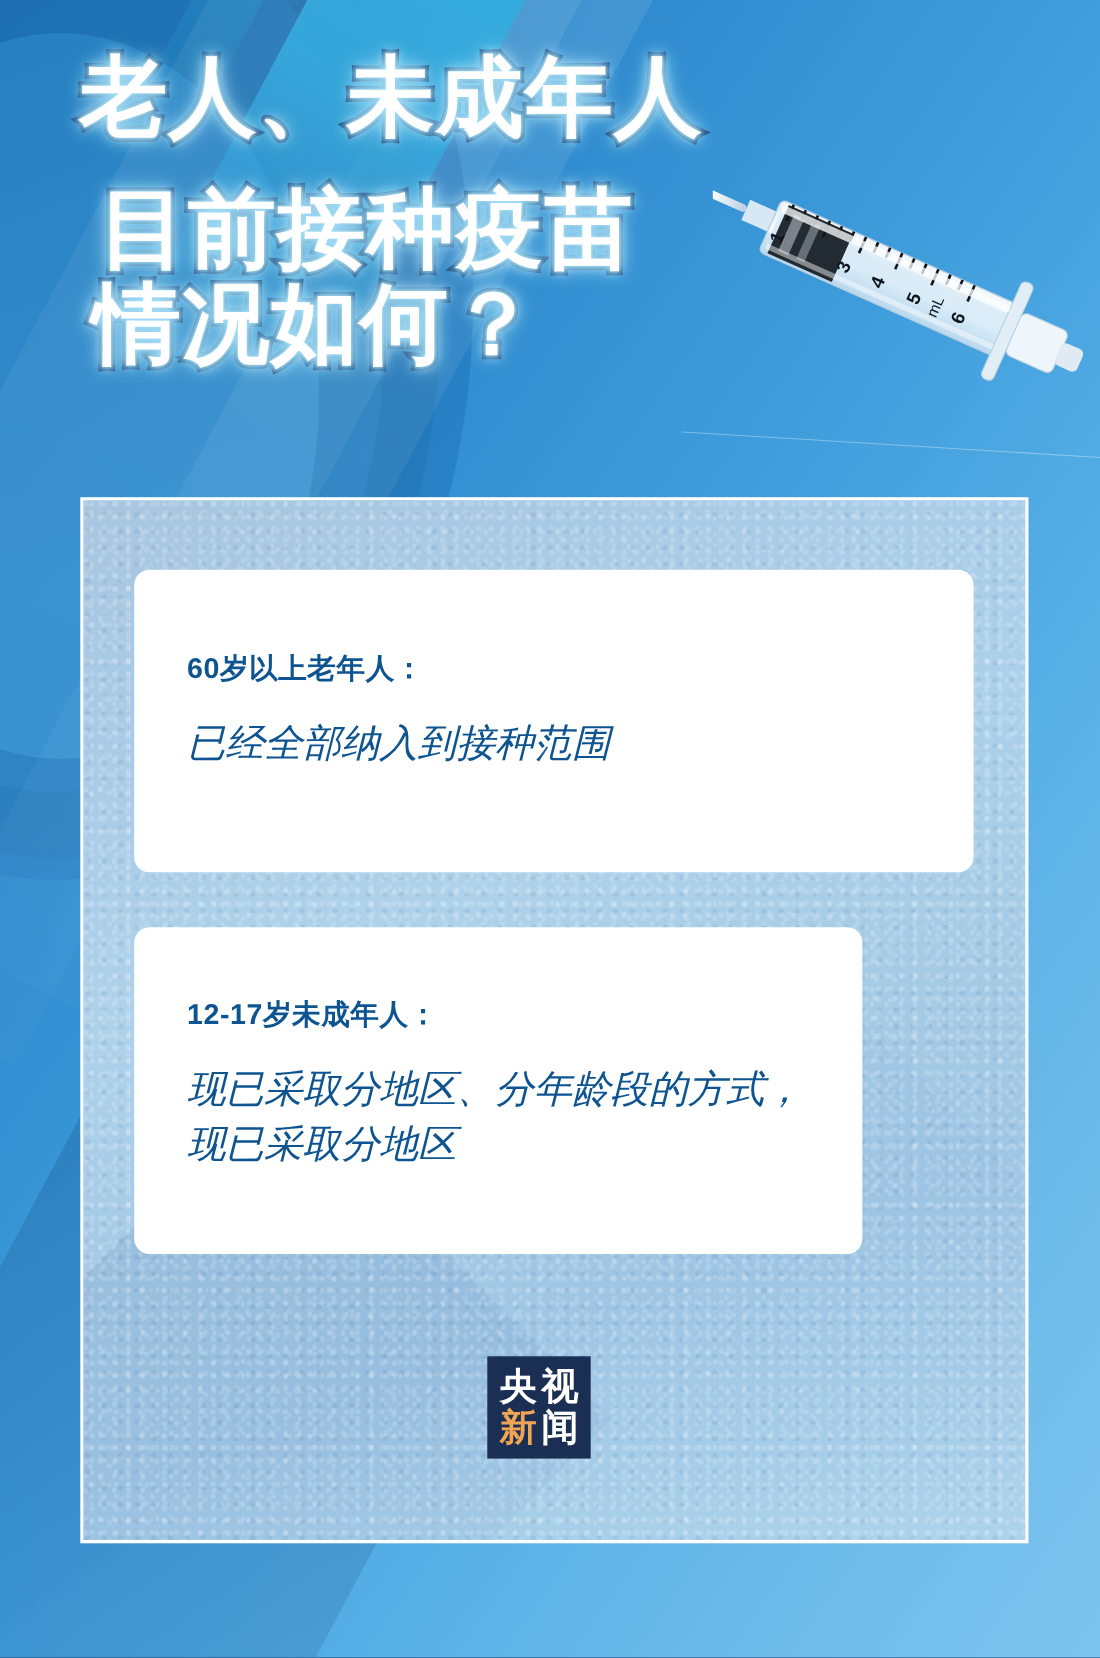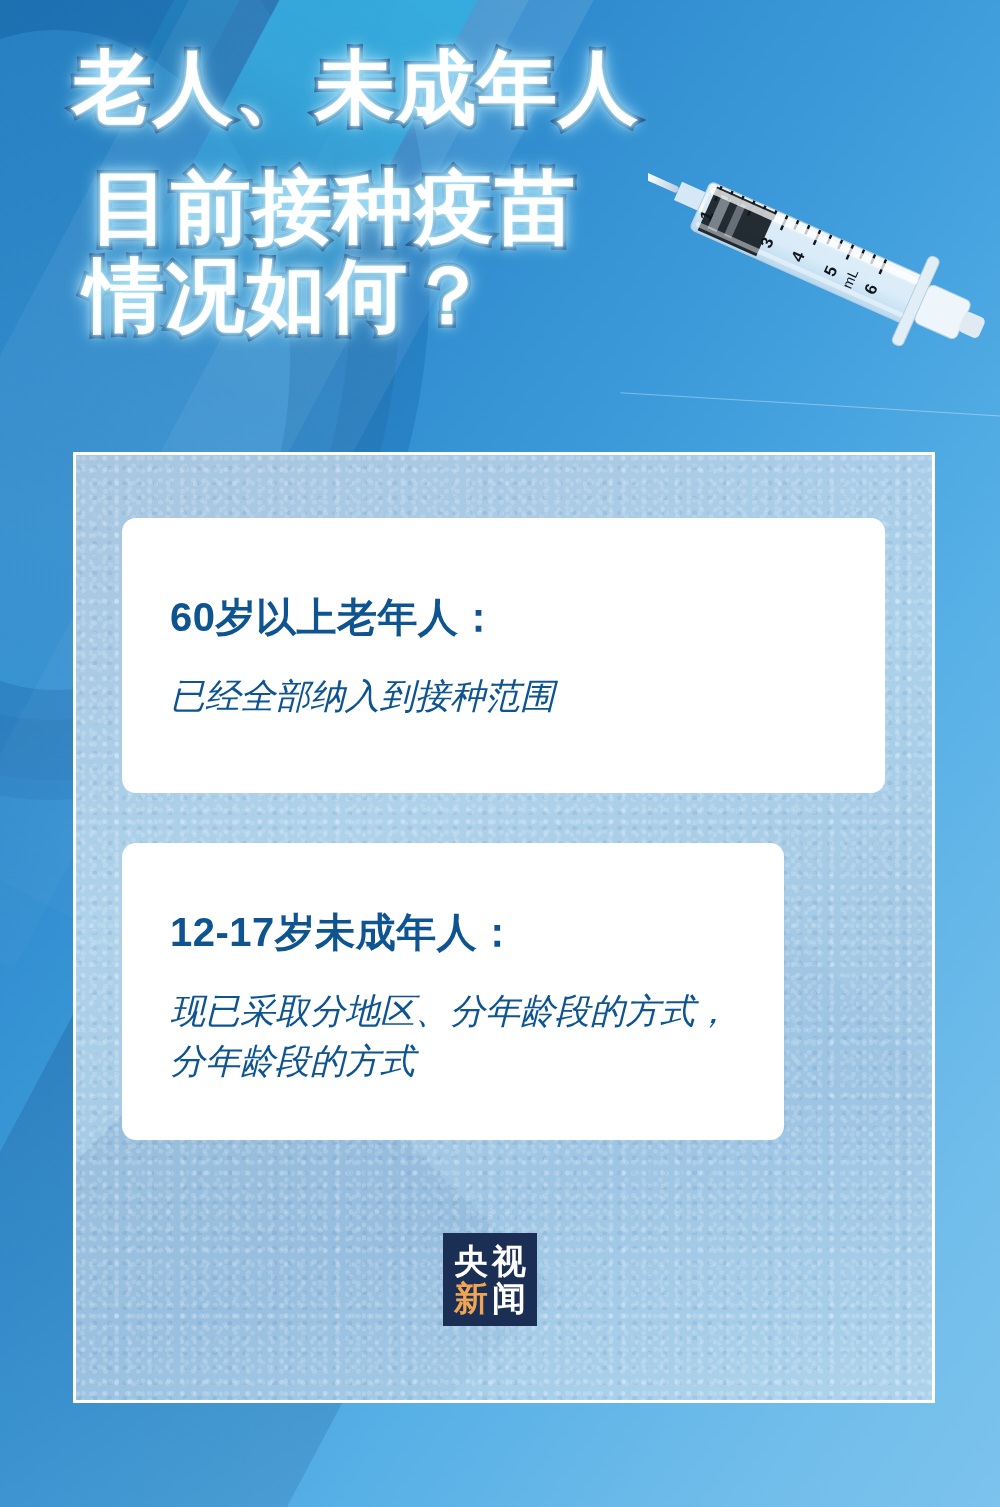--- a/index.html
+++ b/index.html
@@ -149,21 +149,21 @@
     border-radius:14px;
     z-index:6;
   }
   #card-1{left:122px;top:518px;width:763px;height:275px;}
   #card-2{left:122px;top:843px;width:662px;height:297px;}
 
   .card-inner{padding:72px 0 0 48px;}
   #card-2 .card-inner{padding-top:62px;}
 
   .card-heading{
-    font-size:40px;
+    font-size:26px;
     font-weight:bold;
     color:#0d5490;
     letter-spacing:.5px;
     margin:0 0 26px 0;
     white-space:nowrap;
   }
   .card-body{
     font-size:35px;
     font-weight:normal;
     color:#0d5490;
@@ -297,21 +297,21 @@
         <span class="bl">已经全部纳入到接种范围</span>
       </div>
     </div>
   </div>
 
   <div class="card" id="card-2">
     <div class="card-inner">
       <div class="card-heading">12-17岁未成年人：</div>
       <div class="card-body">
         <span class="bl">现已采取分地区、分年龄段的方式，</span>
-        <span class="bl">分年龄段的方式</span>
+        <span class="bl">现已采取分地区</span>
       </div>
     </div>
   </div>
 
   <div class="logo">
     <div class="logo-row top">
       <span class="logo-ch">央</span>
       <span class="logo-ch">视</span>
     </div>
     <div class="logo-row bottom">

